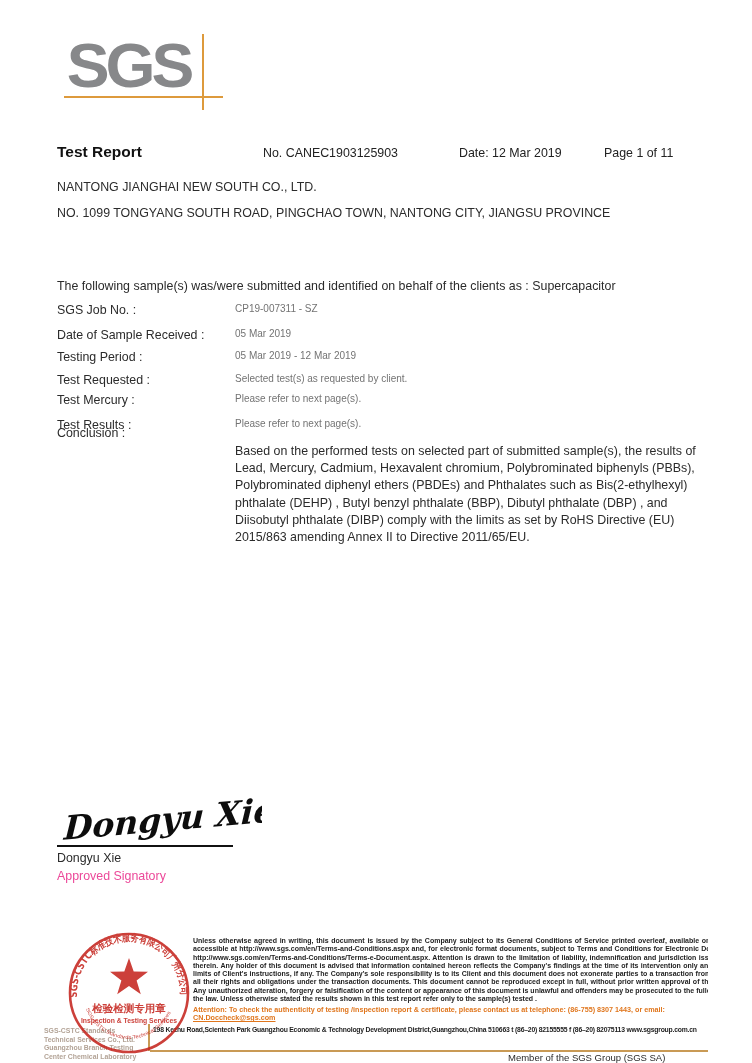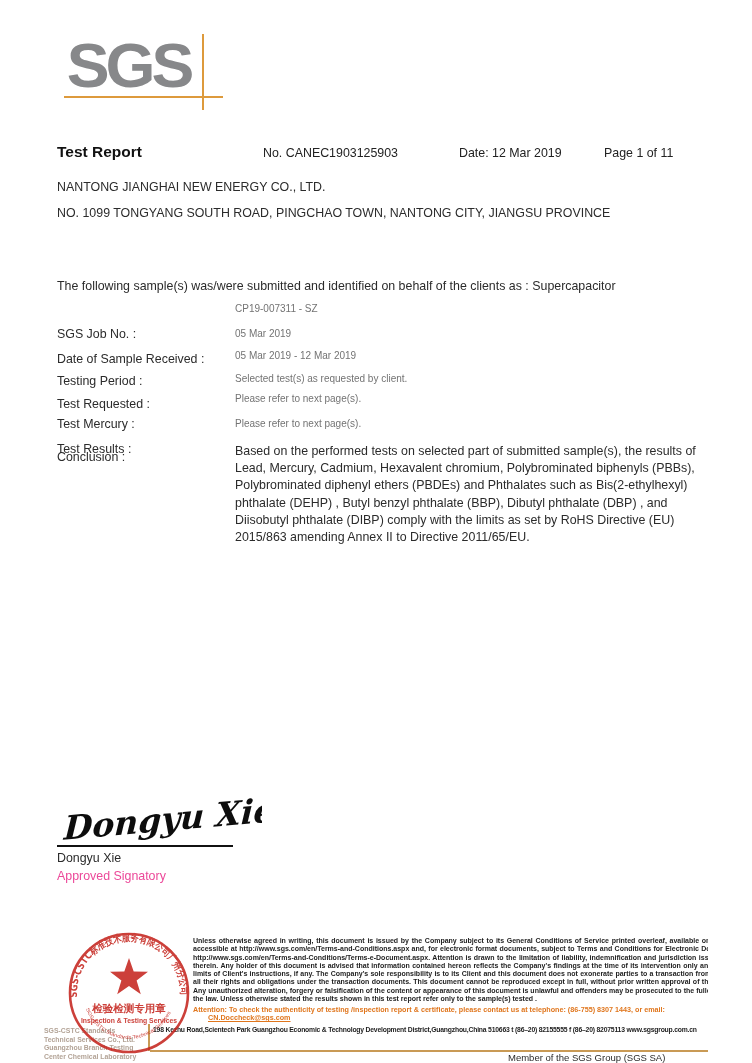--- a/index.html
+++ b/index.html
@@ -28,21 +28,21 @@
   .doc-title { left: 57px; top: 143px; font-size: 15.5px; font-weight: bold; color: #111; }
   .report-no { left: 263px; top: 146px; font-size: 12.4px; color: #222; }
   .report-date { left: 459px; top: 146px; font-size: 12.4px; color: #222; }
   .page-num { left: 604px; top: 146px; font-size: 12.4px; color: #222; }
 
   .client-name { left: 57px; top: 180px; font-size: 12.4px; color: #2b2b2b; }
   .client-address { left: 57px; top: 206px; font-size: 12.4px; color: #2b2b2b; }
 
   .intro-line { left: 57px; top: 279px; font-size: 12.4px; color: #2b2b2b; }
 
-  .field-label { left: 57px; font-size: 12.4px; color: #2b2b2b; margin-top: 24px; }
+  .field-label { left: 57px; font-size: 12.4px; color: #2b2b2b; }
   .field-value { left: 235px; font-size: 10px; color: #737373; }
   .row-job    { top: 303px; }
   .row-recv   { top: 328px; }
   .row-period { top: 350px; }
   .row-req    { top: 373px; }
   .row-method { top: 393px; }
   .row-result { top: 418px; }
   .row-concl  { top: 426px; }
   .conclusion-text { left: 235px; top: 443px; width: 478px; font-size: 12.4px; line-height: 17.2px; color: #2b2b2b; }
 
@@ -57,21 +57,21 @@
   .disclaimer {
     left: 193px; top: 937px; width: 555px;
     font-size: 7px; line-height: 8.3px; text-align: justify;
     color: #1d1d1d; font-weight: 600; letter-spacing: 0;
   }
   .attention {
     left: 193px; top: 1006px; width: 555px;
     font-size: 7.2px; line-height: 8.4px;
     color: #e0761d; font-weight: bold;
   }
-  .attention a, .attention .email { color: #e0761d; text-decoration: underline; cursor: pointer; margin-left: 15px; }
+  .attention a, .attention .email { color: #e0761d; text-decoration: underline; cursor: pointer; }
 
   .footer-company {
     left: 44px; top: 1027px; width: 104px;
     font-size: 6.9px; line-height: 8.6px; color: #b3a396; font-weight: 600;
   }
   .footer-vline { left: 148px; top: 1024px; width: 2px; height: 27px; background: #c99a55; }
   .footer-addr1 { left: 153px; top: 1026px; width: 596px; font-size: 6.8px; color: #1d1d1d; font-weight: 600; letter-spacing: -0.2px; white-space: nowrap; }
   .footer-addr2 { left: 153px; top: 1038px; width: 596px; font-size: 8px;  color: #1d1d1d; font-weight: 600; white-space: nowrap; }
   .footer-hline { left: 150px; top: 1050px; width: 602px; height: 2px; background: #c99a55; }
   .member-line { left: 508px; top: 1052px; font-size: 9.5px; color: #2b2b2b; }
@@ -85,21 +85,21 @@
 
   <div class="abs logo-text">SGS</div>
   <div class="abs logo-hline"></div>
   <div class="abs logo-vline"></div>
 
   <div class="abs doc-title">Test Report</div>
   <div class="abs report-no">No. CANEC1903125903</div>
   <div class="abs report-date">Date: 12 Mar 2019</div>
   <div class="abs page-num">Page 1 of 11</div>
 
-  <div class="abs client-name">NANTONG JIANGHAI NEW ENERGY CO., LTD.</div>
+  <div class="abs client-name">NANTONG JIANGHAI NEW SOUTH CO., LTD.</div>
   <div class="abs client-address">NO. 1099 TONGYANG SOUTH ROAD, PINGCHAO TOWN, NANTONG CITY, JIANGSU PROVINCE</div>
 
   <div class="abs intro-line">The following sample(s) was/were submitted and identified on behalf of the clients as : Supercapacitor</div>
 
   <div class="abs field-label row-job">SGS Job No. :</div>
   <div class="abs field-value row-job">CP19-007311 - SZ</div>
 
   <div class="abs field-label row-recv">Date of Sample Received :</div>
   <div class="abs field-value row-recv">05 Mar 2019</div>
 

